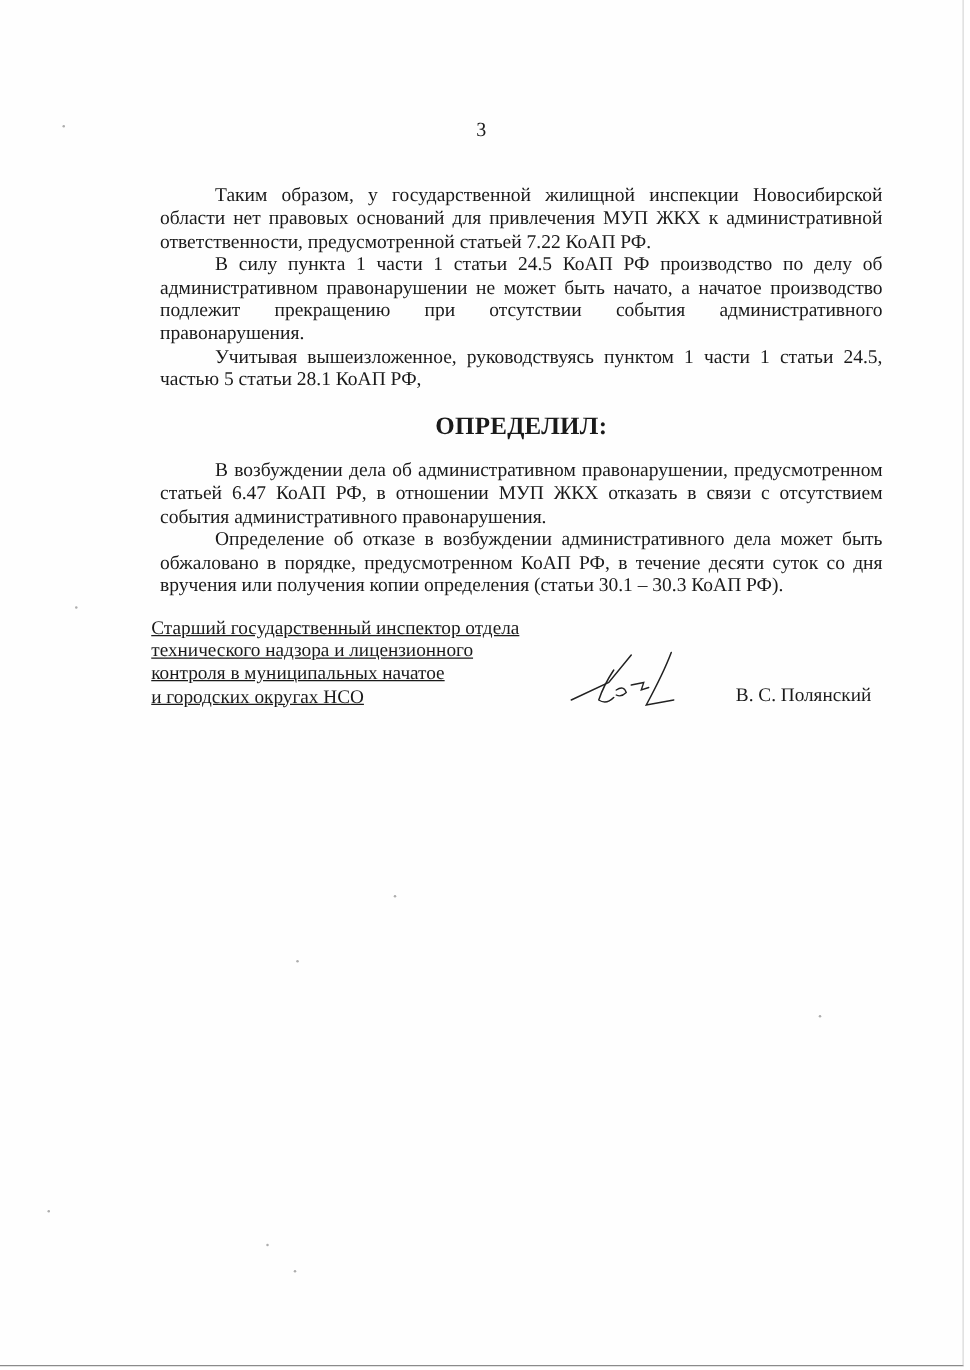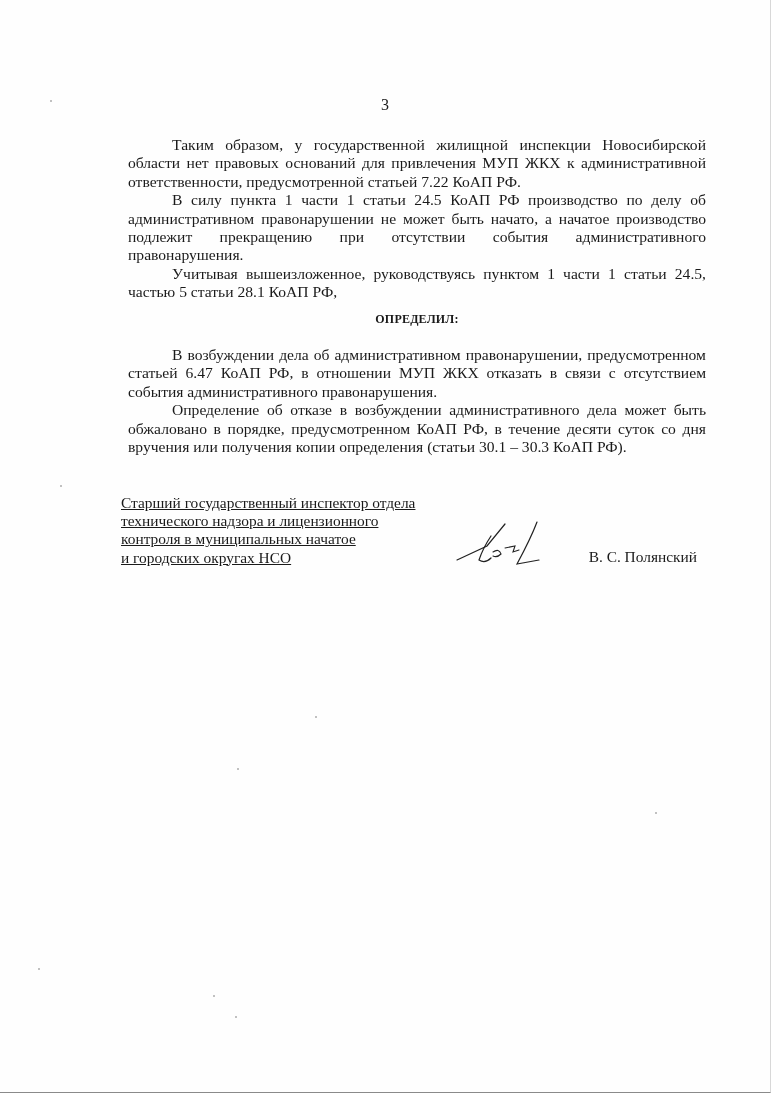--- a/index.html
+++ b/index.html
@@ -14,29 +14,29 @@
     position: absolute; left: 0; top: 0; width: 770px; height: 1092px;
     background: #fefefe;
     border-right: 1px solid #d8d8d8;
     border-bottom: 1px solid #8a8a8a;
   }
   .page-number {
     position: absolute; top: 96px; left: 0; width: 100%;
     text-align: center; font-size: 16px; line-height: 18px;
   }
   .body-text {
-    position: absolute; left: 128px; top: 136px; width: 578px;
+    position: absolute; left: 128px; top: 148px; width: 578px;
     font-size: 15.6px; line-height: 18.4px;
   }
   .para {
     margin: 0; text-align: justify; text-indent: 44px;
   }
   .heading {
-    margin: 8px 0 18px 0; text-align: center; font-weight: bold;
-    font-size: 12px; letter-spacing: 0.2px; text-indent: 0;
+    margin: 18px 0 18px 0; text-align: center; font-weight: bold;
+    font-size: 20px; letter-spacing: 0.2px; text-indent: 0;
   }
   .signature-block {
     position: absolute; left: 121px; top: 494px; width: 580px; height: 80px;
     font-size: 15.4px; line-height: 18.2px;
   }
   .sig-title { position: absolute; left: 0; top: 0; width: 330px; text-decoration: underline; }
   .sig-title div { white-space: nowrap; }
   .sig-mark { position: absolute; left: 326px; top: 14px; width: 100px; height: 70px; }
   .sig-name { position: absolute; right: 4px; top: 54px; white-space: nowrap; }
   .speck { position: absolute; width: 2px; height: 2px; background: #777; border-radius: 1px; opacity: .6; }

